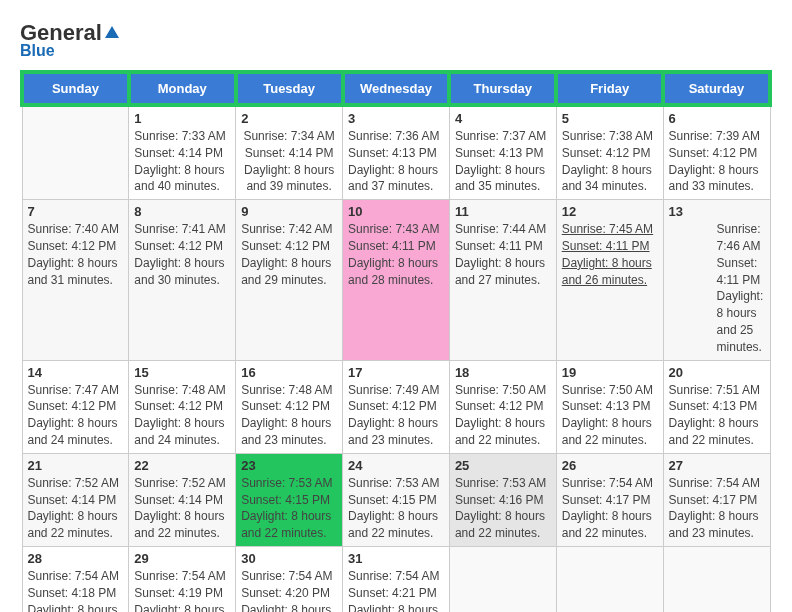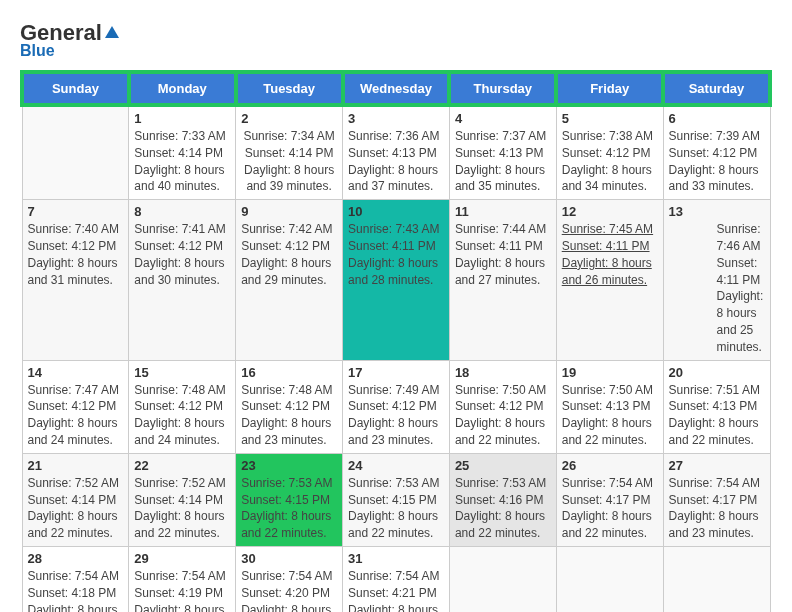--- a/index.html
+++ b/index.html
@@ -161,21 +161,21 @@
 Daylight: 8 hours
 and 30 minutes.</div>
         </td>
         <td style="background: rgb(247, 247, 247);">
           <div class="day-number">9</div>
           <div class="day-info" style="white-space: pre-line;">Sunrise: 7:42 AM
 Sunset: 4:12 PM
 Daylight: 8 hours
 and 29 minutes.</div>
         </td>
-        <td style="background: #14b8a6;">
+        <td style="background: #f9a8d4;">
           <div class="day-number">10</div>
           <div class="day-info" style="white-space: pre-line;">Sunrise: 7:43 AM
 Sunset: 4:11 PM
 Daylight: 8 hours
 and 28 minutes.</div>
         </td>
         <td style="background: rgb(247, 247, 247);">
           <div class="day-number">11</div>
           <div class="day-info" style="white-space: pre-line;">Sunrise: 7:44 AM
 Sunset: 4:11 PM

